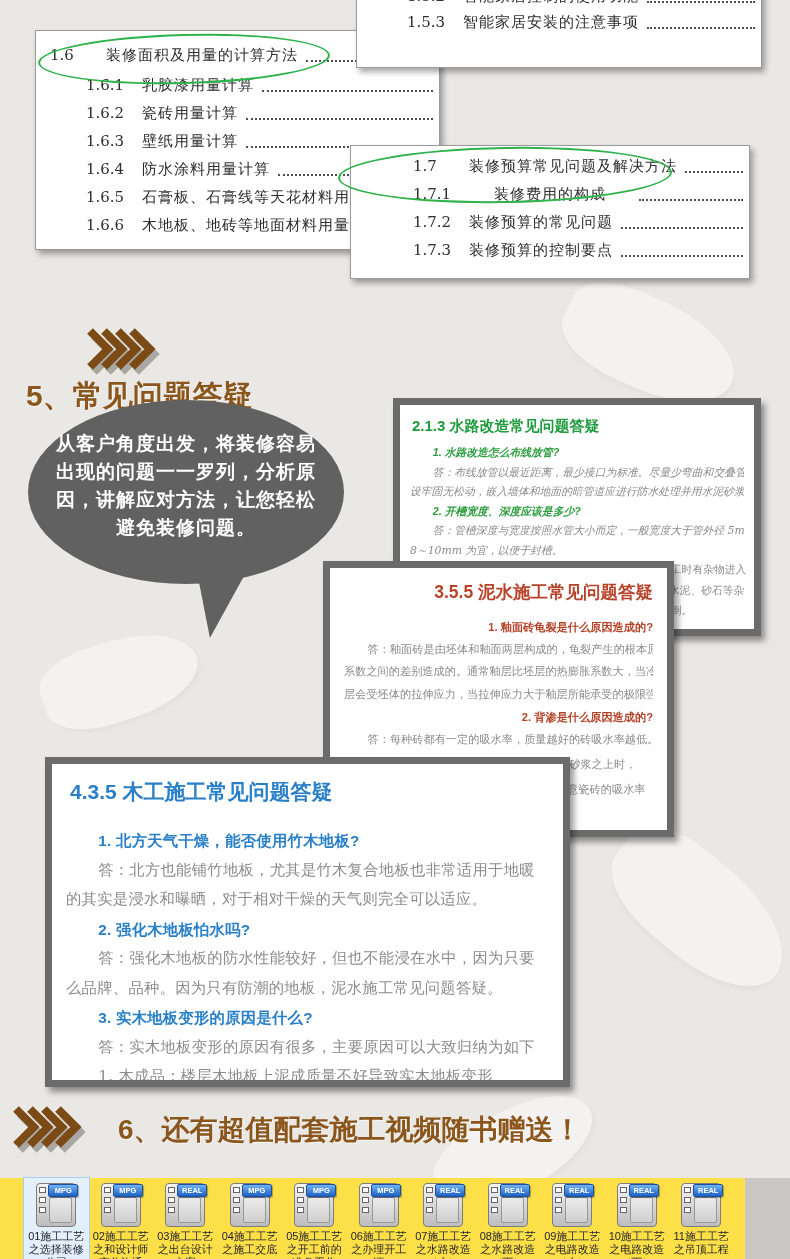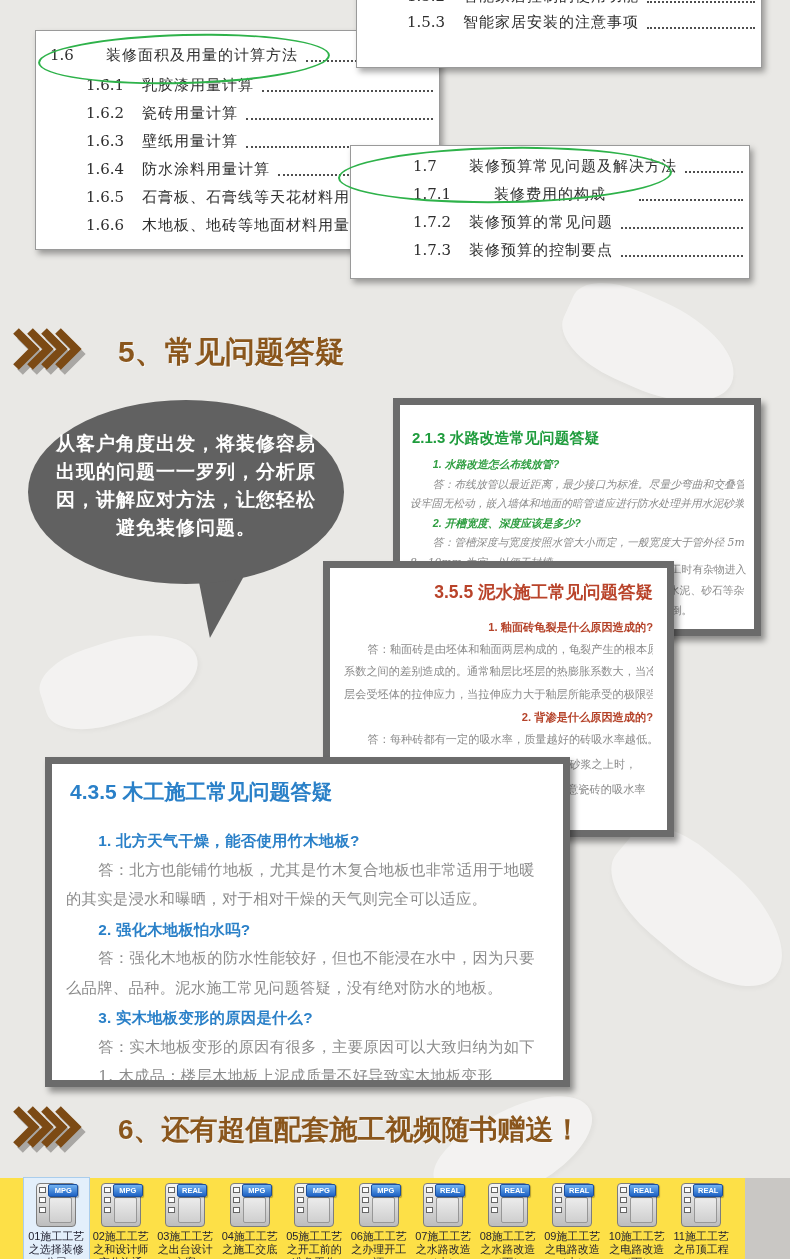--- a/index.html
+++ b/index.html
@@ -38,21 +38,21 @@
   .panel .inner{position:relative;width:100%;height:100%;}
   .pline{white-space:nowrap;overflow:hidden;}
   .ptitle{font-weight:bold;font-family:"Liberation Sans",sans-serif;}
   .q{font-weight:bold;font-family:"Liberation Sans",sans-serif;}
   .ans{font-family:"DejaVu Serif","Liberation Serif",serif;color:#8b8b8b;}
   .ind{text-indent:2.1em;}
   .frag{position:absolute;font-family:"DejaVu Serif","Liberation Serif",serif;color:#8b8b8b;
     white-space:nowrap;}
   
   #panel213{left:393px;top:398px;width:354px;height:224px;z-index:5;}
-  #panel213 .inner{padding:22px 10px;box-sizing:border-box;}
+  #panel213 .inner{padding:10px 10px;box-sizing:border-box;}
   #panel213 .ptitle{font-size:15px;color:#1f9c3d;margin:2px 0 7px 2px;}
   #panel213 .pline{font-size:10.8px;line-height:19.5px;font-style:italic;}
   #panel213 .q{color:#2f9e41;}
   #panel213 .frag{font-size:10.8px;}
   
   #panel355{left:323px;top:561px;width:337px;height:262px;z-index:6;text-align:right;}
   #panel355 .inner{padding:8px 14px;box-sizing:border-box;}
   #panel355 .ptitle{font-size:17.5px;color:#b9432a;margin:4px 0 12px 2px;}
   #panel355 .pline{font-size:11.2px;line-height:22.5px;}
   #panel355 .q{color:#b5432a;}
@@ -177,21 +177,21 @@
       <div class="trow" style="padding-left:62px;">
         <span class="num">1.7.3</span>
         <span class="ttl">装修预算的控制要点</span>
         <span class="dots"></span>
       </div>
     </div>
 
   <div class="ellipse" style="left:38px;top:34px;width:288px;height:46px;transform:rotate(-1.5deg);"></div>
   <div class="ellipse" style="left:338px;top:147px;width:330px;height:52px;transform:rotate(-1deg);"></div>
 
-  <div class="sechead" style="left:12px;top:328px;">
+  <div class="sechead" style="left:12px;top:328px;flex-direction:column;">
     <svg width="92" height="48" viewBox="0 0 92 48">
       <g fill="none" stroke="#a9a7a4" stroke-width="8" transform="translate(4,5)">
         <path d="M4 3 L22 21 L4 39"></path>
           <path d="M18 3 L36 21 L18 39"></path>
         <path d="M32 3 L50 21 L32 39"></path>
           <path d="M46 3 L64 21 L46 39"></path>
       </g>
       <g fill="none" stroke="#7c4a14" stroke-width="8">
         <path d="M4 3 L22 21 L4 39"></path>
           <path d="M18 3 L36 21 L18 39"></path>
@@ -243,21 +243,21 @@
   </div>
 
   <div id="panel435" class="panel">
     <div class="inner">
       <div class="ptitle">4.3.5  木工施工常见问题答疑</div>
       <div class="pline q ind">1. 北方天气干燥，能否使用竹木地板?</div>
       <div class="pline ans ind">答：北方也能铺竹地板，尤其是竹木复合地板也非常适用于地暖</div>
       <div class="pline ans">的其实是浸水和曝晒，对于相对干燥的天气则完全可以适应。</div>
       <div class="pline q ind">2. 强化木地板怕水吗?</div>
       <div class="pline ans ind">答：强化木地板的防水性能较好，但也不能浸在水中，因为只要</div>
-      <div class="pline ans">么品牌、品种。泥水施工常见问题答疑，没有绝对防水的地板。</div>
+      <div class="pline ans">么品牌、品种。因为只有防潮的地板，泥水施工常见问题答疑。</div>
       <div class="pline q ind">3. 实木地板变形的原因是什么?</div>
       <div class="pline ans ind">答：实木地板变形的原因有很多，主要原因可以大致归纳为如下</div>
       <div class="pline ans ind">1. 木成品：楼层木地板上泥成质量不好导致实木地板变形</div>
     </div>
   </div>
 
   <div class="sechead" style="left:12px;top:1106px;">
     <svg width="92" height="48" viewBox="0 0 92 48">
       <g fill="none" stroke="#a9a7a4" stroke-width="8" transform="translate(4,5)">
         <path d="M4 3 L22 21 L4 39"></path>

